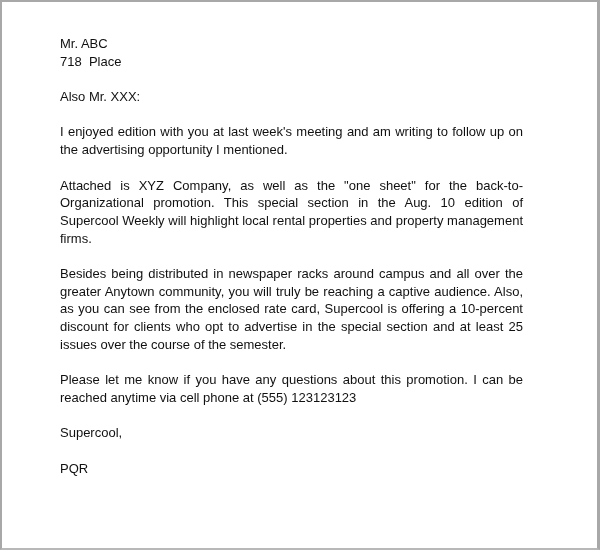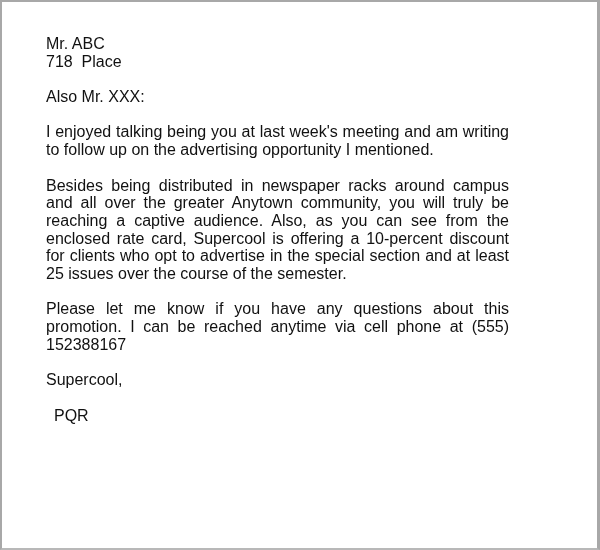--- a/index.html
+++ b/index.html
@@ -18,58 +18,59 @@
       width: 600px;
       height: 550px;
       background: #ffffff;
       border-top: 2px solid #a8a8a8;
       border-left: 2px solid #a8a8a8;
       border-right: 3px solid #a8a8a8;
       border-bottom: 2px solid #b8b8b8;
     }
     .letter {
       position: absolute;
-      left: 44px;
+      left: 58px;
       top: 33px;
       width: 463px;
       font-family: "Liberation Sans", sans-serif;
-      font-size: 16px;
+      font-size: 13px;
       line-height: 17.7px;
       color: #111111;
     }
     .block {
       margin: 0 0 17.7px 0;
     }
     .line {
       display: block;
       white-space: pre;
     }
     .para {
       margin: 0 0 17.7px 0;
       text-align: justify;
       text-align-last: left;
     }
     .signature {
-      margin: 8px;
+      margin: 0;
     }
   </style>
 </head>
 <body>
 
 <div class="page">
   <div class="letter">
 
     <div class="block">
       <span class="line">Mr. ABC</span>
       <span class="line">718  Place</span>
     </div>
 
     <p class="para">Also Mr. XXX:</p>
 
-    <p class="para">I enjoyed talking being you at last week's meeting and am writing to follow up on the advertising opportunity I mentioned.</p>
+    <p class="para">I enjoyed edition with you at last week's meeting and am writing to follow up on the advertising opportunity I mentioned.</p>
+    <p class="para">Attached is XYZ Company, as well as the "one sheet" for the back-to-Organizational promotion. This special section in the Aug. 10 edition of Supercool Weekly will highlight local rental properties and property management firms.</p>
     <p class="para">Besides being distributed in newspaper racks around campus and all over the greater Anytown community, you will truly be reaching a captive audience. Also, as you can see from the enclosed rate card, Supercool is offering a 10-percent discount for clients who opt to advertise in the special section and at least 25 issues over the course of the semester.</p>
-    <p class="para">Please let me know if you have any questions about this promotion. I can be reached anytime via cell phone at (555) 152388167</p>
+    <p class="para">Please let me know if you have any questions about this promotion. I can be reached anytime via cell phone at (555) 123123123</p>
 
     <p class="para">Supercool,</p>
     <p class="signature">PQR</p>
 
   </div>
 </div>
 
 </body></html>

